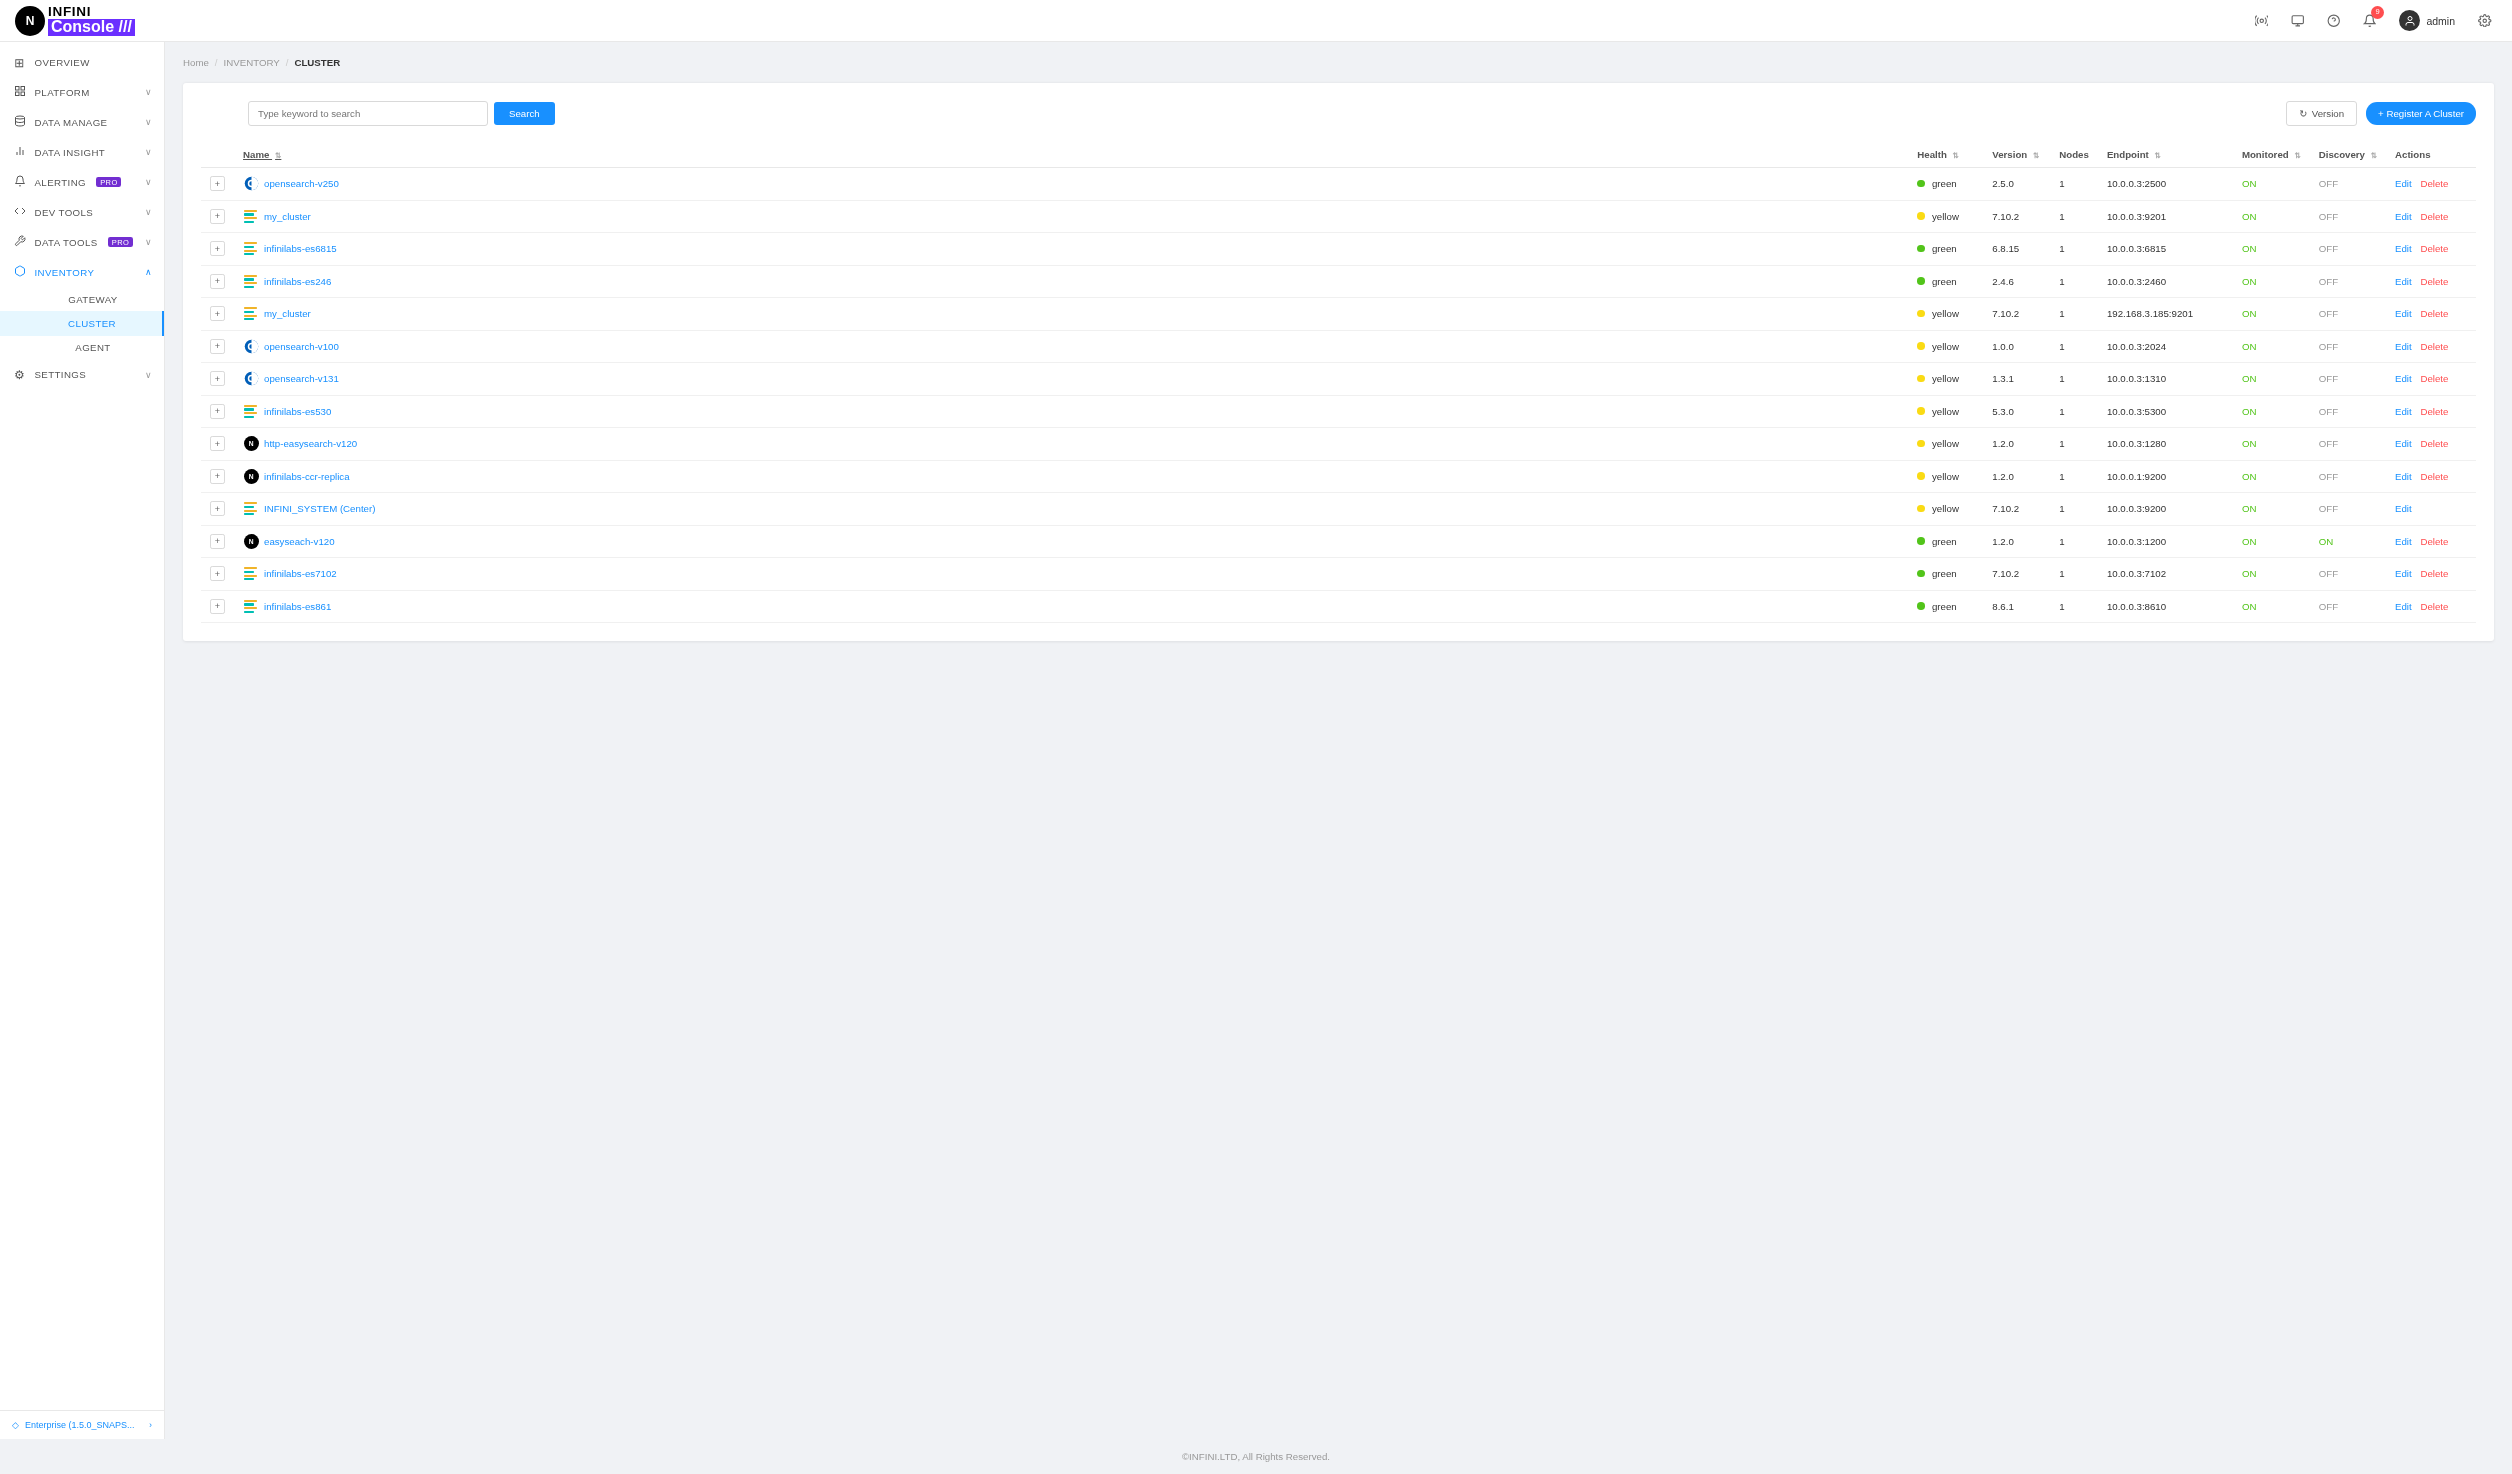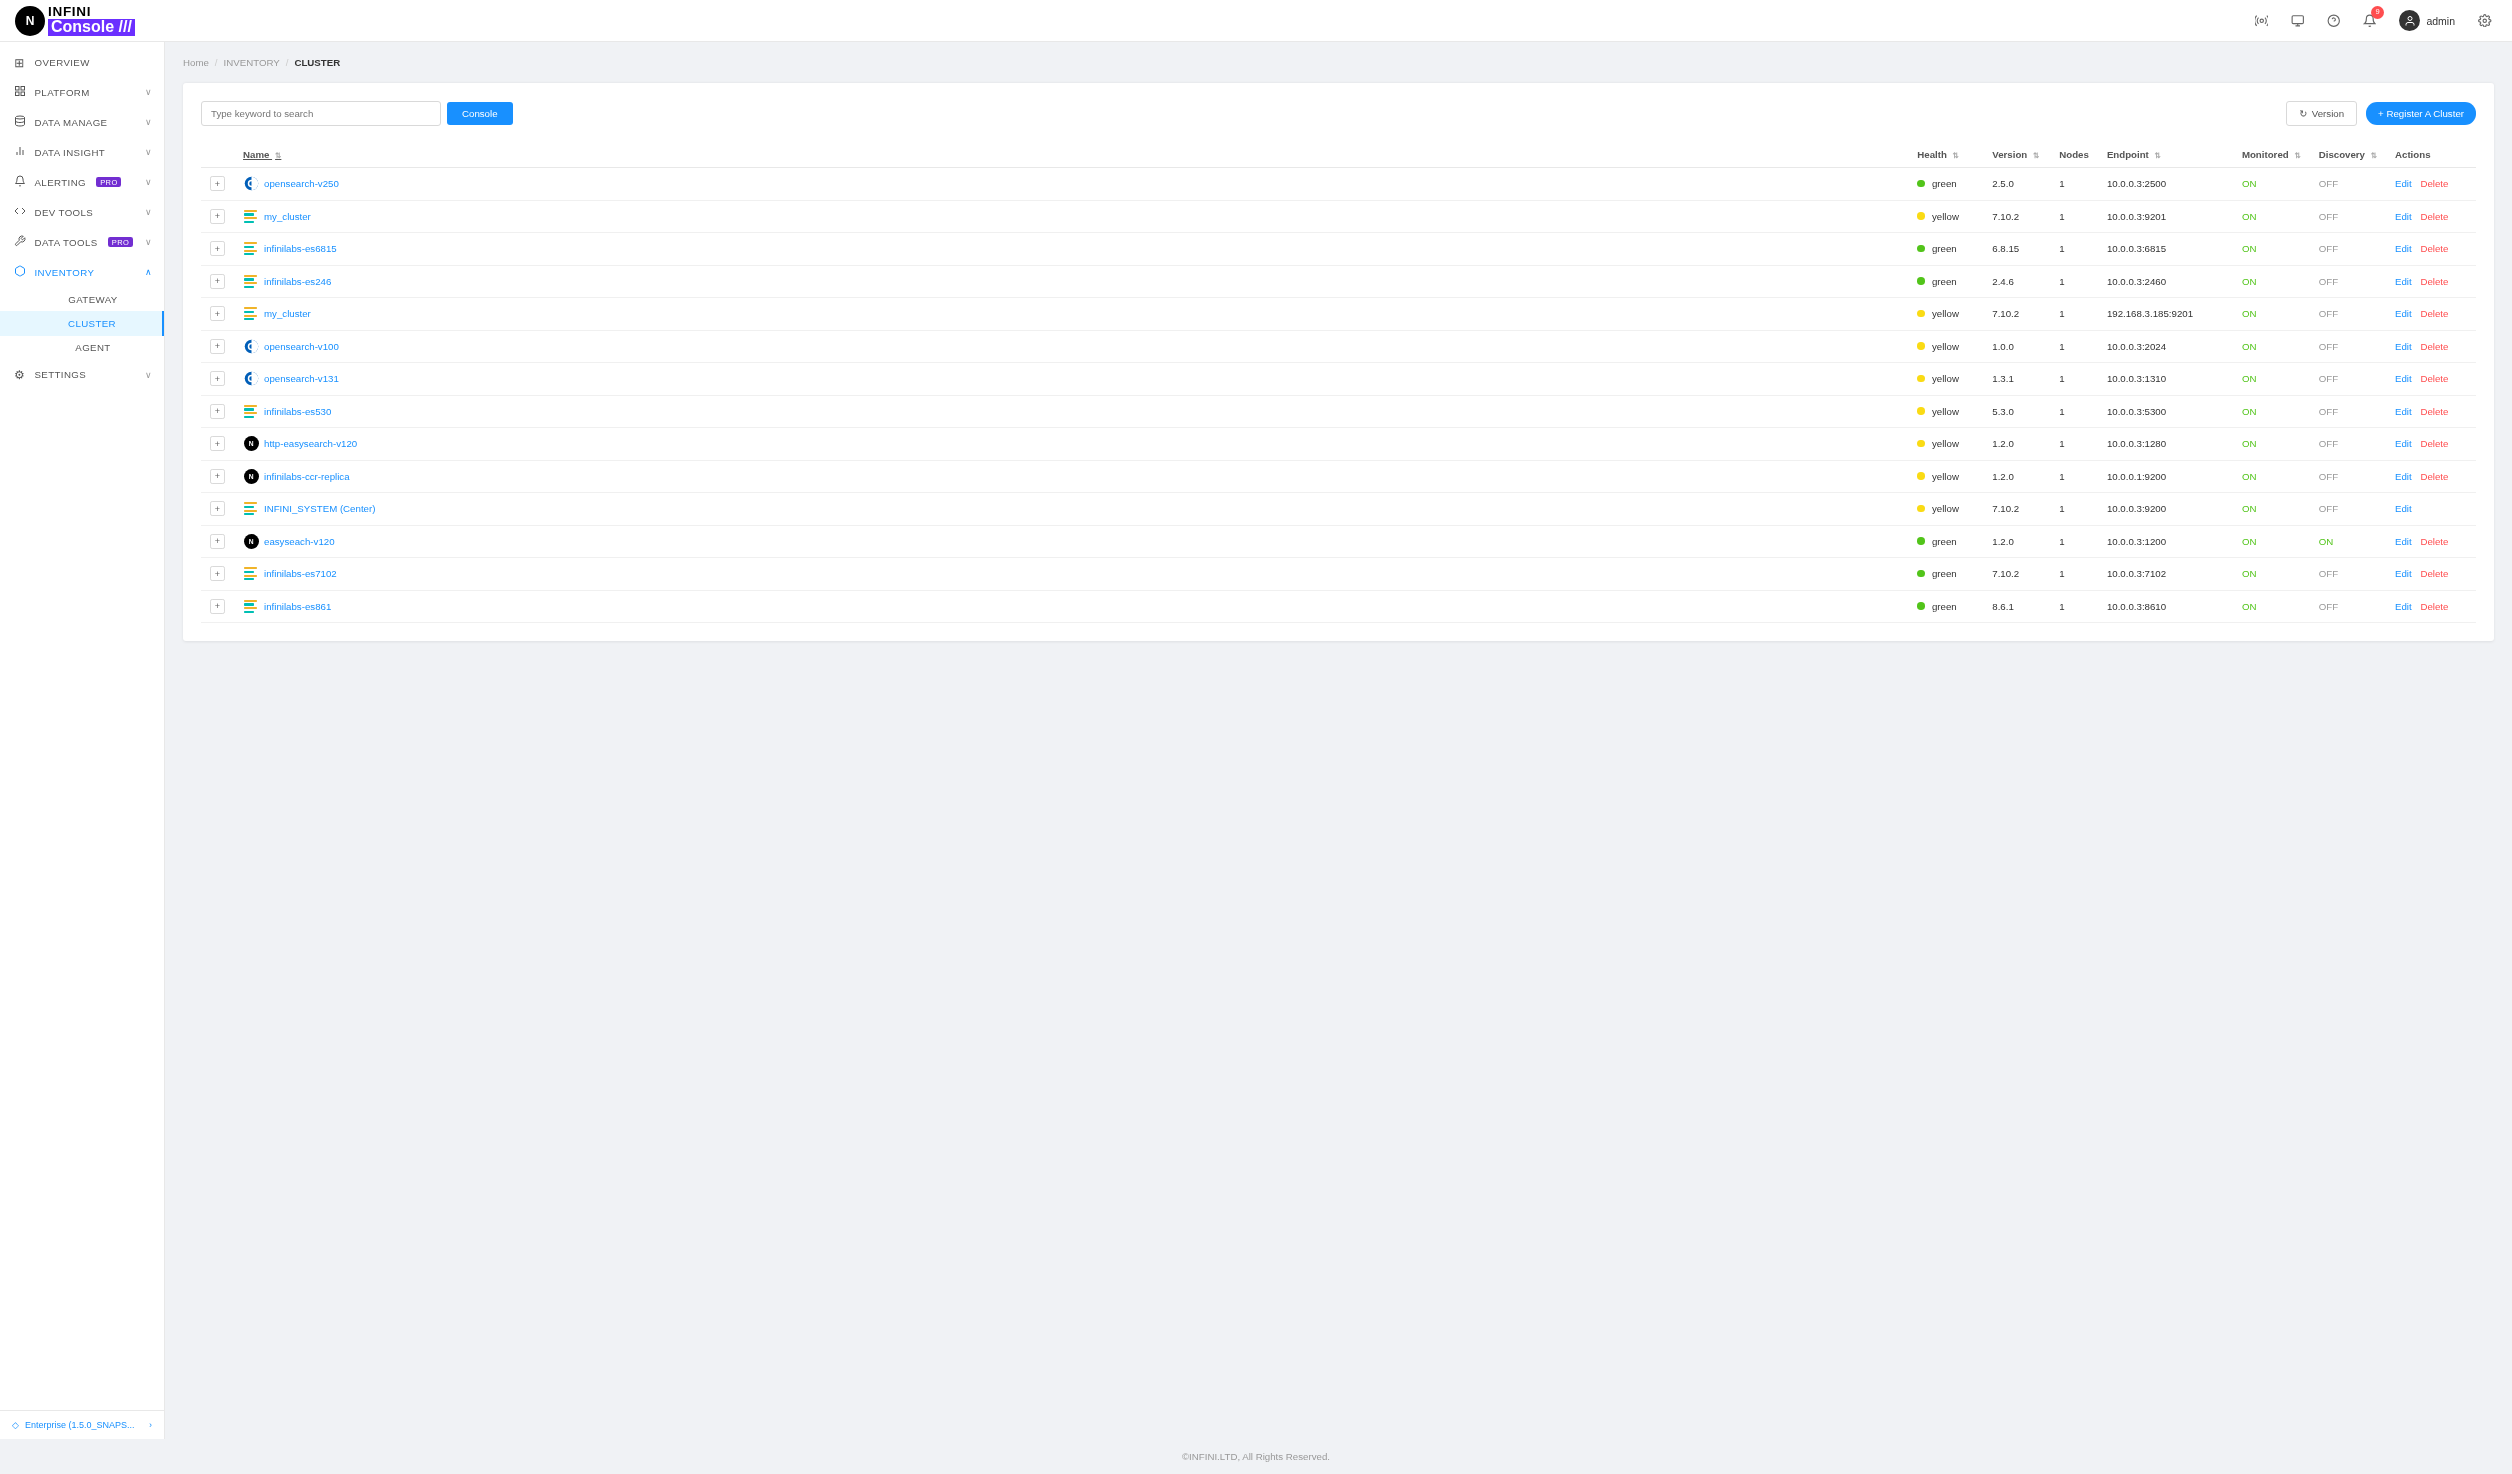--- a/index.html
+++ b/index.html
@@ -230,20 +230,21 @@
       flex: 1;
     }
     .search-input {
       border: 0.7px solid #d9d9d9;
       border-radius: 3px;
       padding: 6px 9px;
       font-size: 9.7px;
       width: 240px;
       outline: none;
       color: #999;
+      margin-left: 47px;
     }
     .btn-search {
       background: #1890ff;
       color: #fff;
       border: none;
       border-radius: 3px;
       padding: 6px 15px;
       font-size: 9.7px;
       cursor: pointer;
       font-weight: 500;
@@ -665,21 +666,21 @@
       <a href="#">INVENTORY</a>
       <span class="sep">/</span>
       <span class="current">CLUSTER</span>
     </div>
 
     <div class="page-card">
 
       <div class="toolbar">
         <div class="toolbar-left">
           <input class="search-input" type="text" placeholder="Type keyword to search" style="">
-          <button class="btn-search">Console</button>
+          <button class="btn-search">Search</button>
         </div>
         <div class="toolbar-right">
           <button class="btn-refresh">
             <span>↻</span>
             <span>Version</span>
           </button>
           <button class="btn-register">+ Register A Cluster</button>
         </div>
       </div>
 

